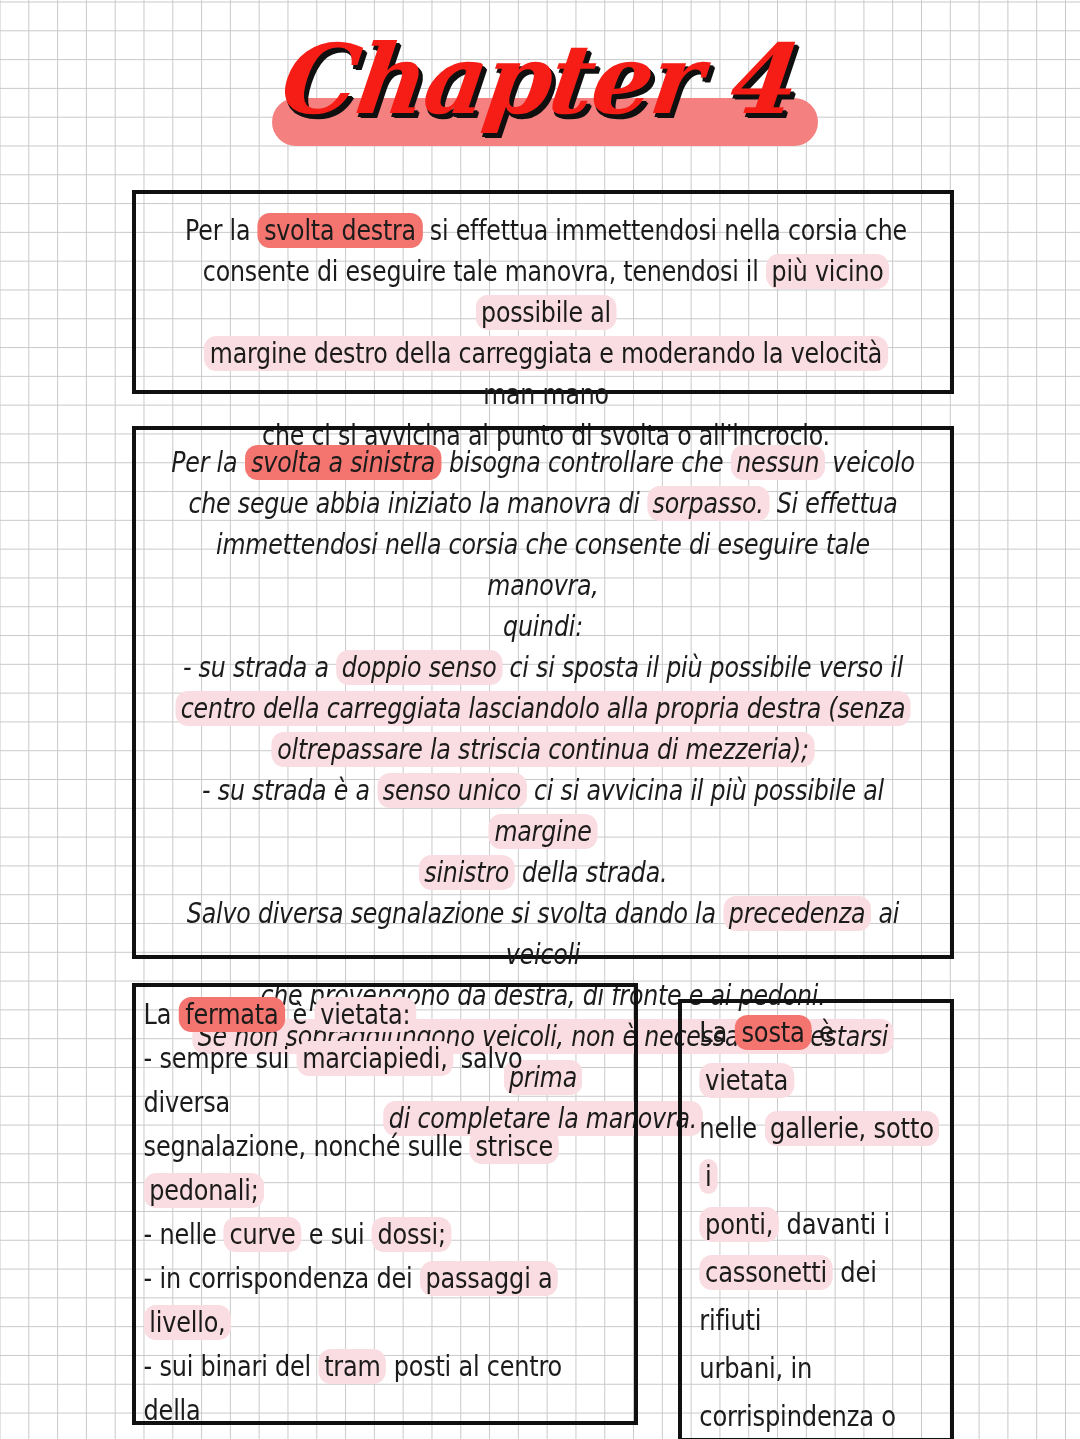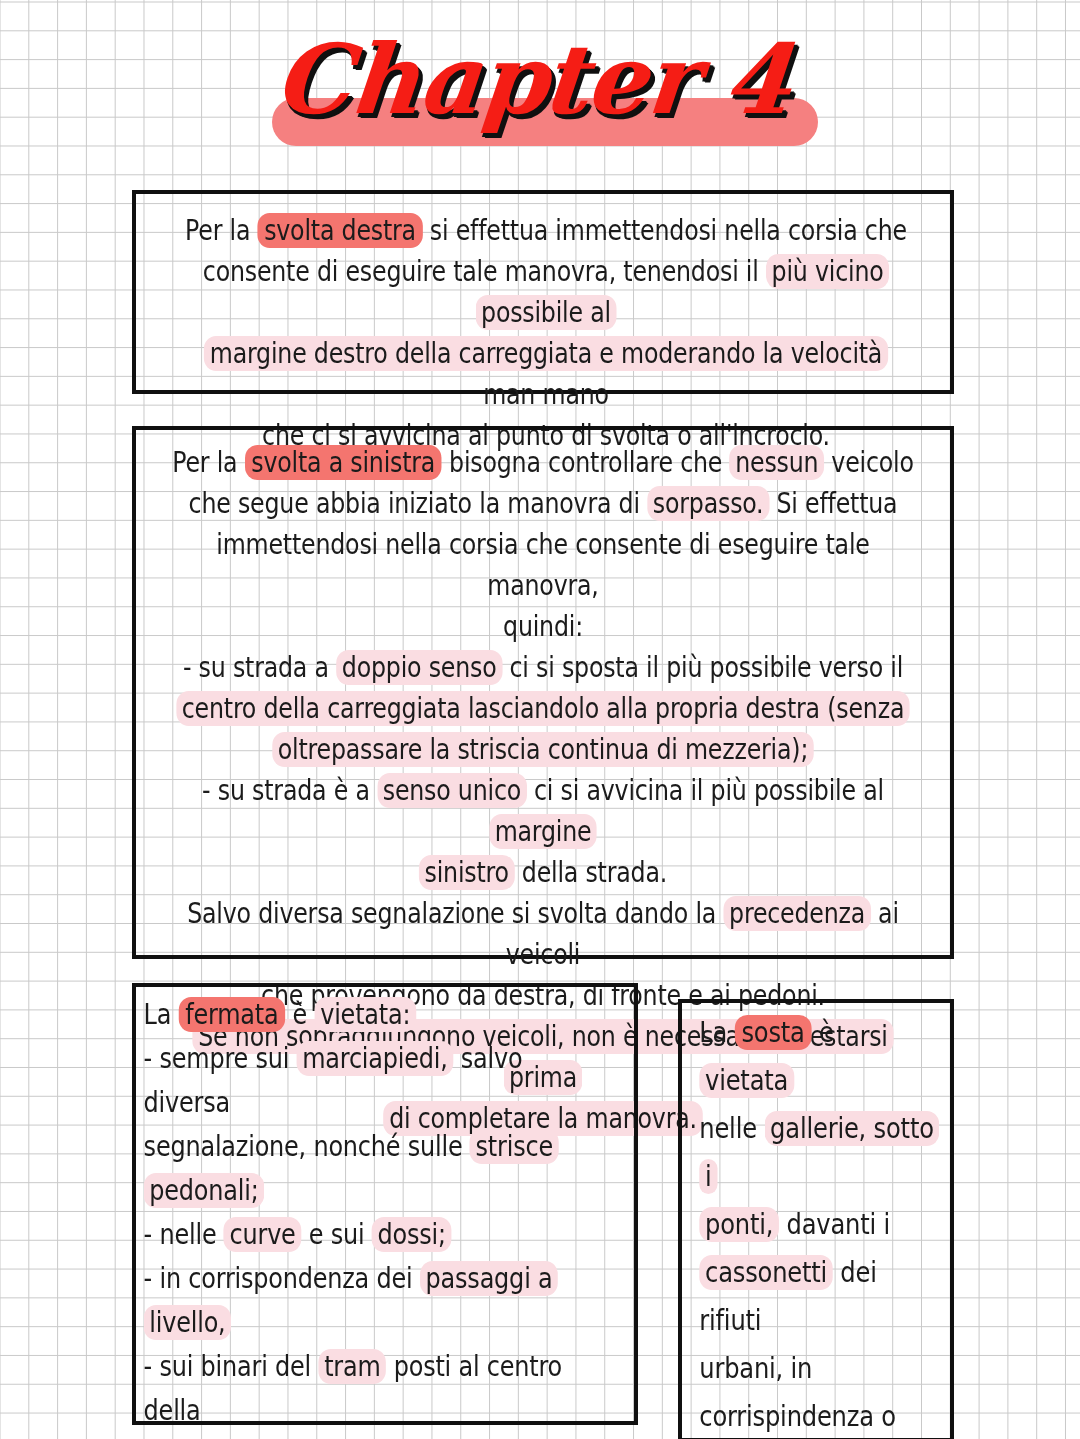--- a/index.html
+++ b/index.html
@@ -73,21 +73,21 @@
 
   
   .note-box {
     position: absolute;
     box-sizing: border-box;
     border: 4px solid #101010;
     background: transparent;
   }
 
   #box-right-turn   { left: 132px; top: 190px;  width: 822px; height: 204px; padding-left: 6px; }
-  #box-left-turn    { left: 132px; top: 426px;  width: 822px; height: 533px; }
+  #box-left-turn    { left: 132px; top: 426px;  width: 822px; height: 533px; font-style: italic; }
   #box-fermata      { left: 132px; top: 983px;  width: 506px; height: 442px; }
   #box-sosta        { left: 678px; top: 983px;  width: 276px; height: 443px; margin-top: 16px; }
 
   .note-text {
     font-family: "DejaVu Sans Condensed", "Liberation Sans Narrow", "Liberation Sans", sans-serif;
     color: #1b1b1b;
     font-weight: 300;
     -webkit-font-smoothing: antialiased;
   }
 

